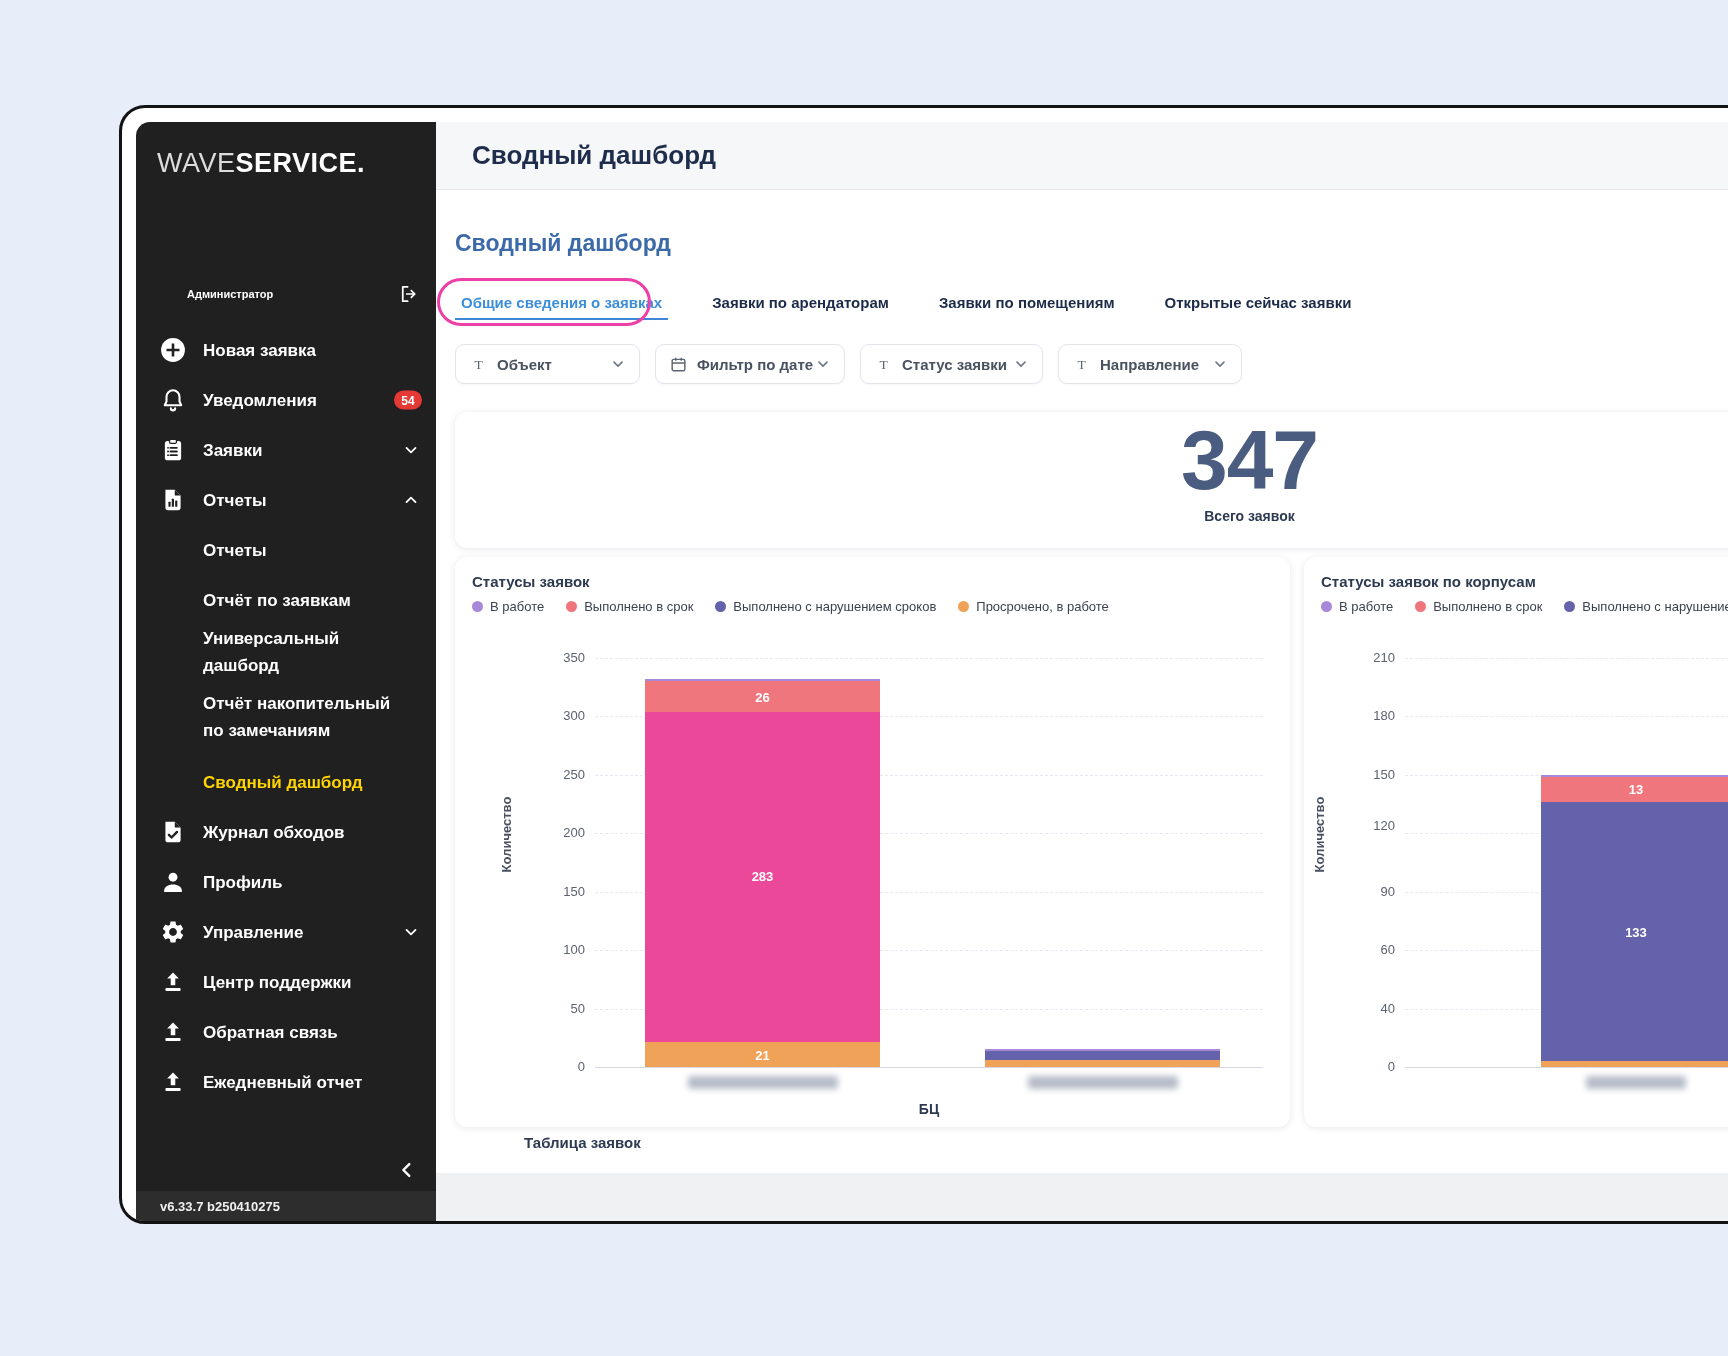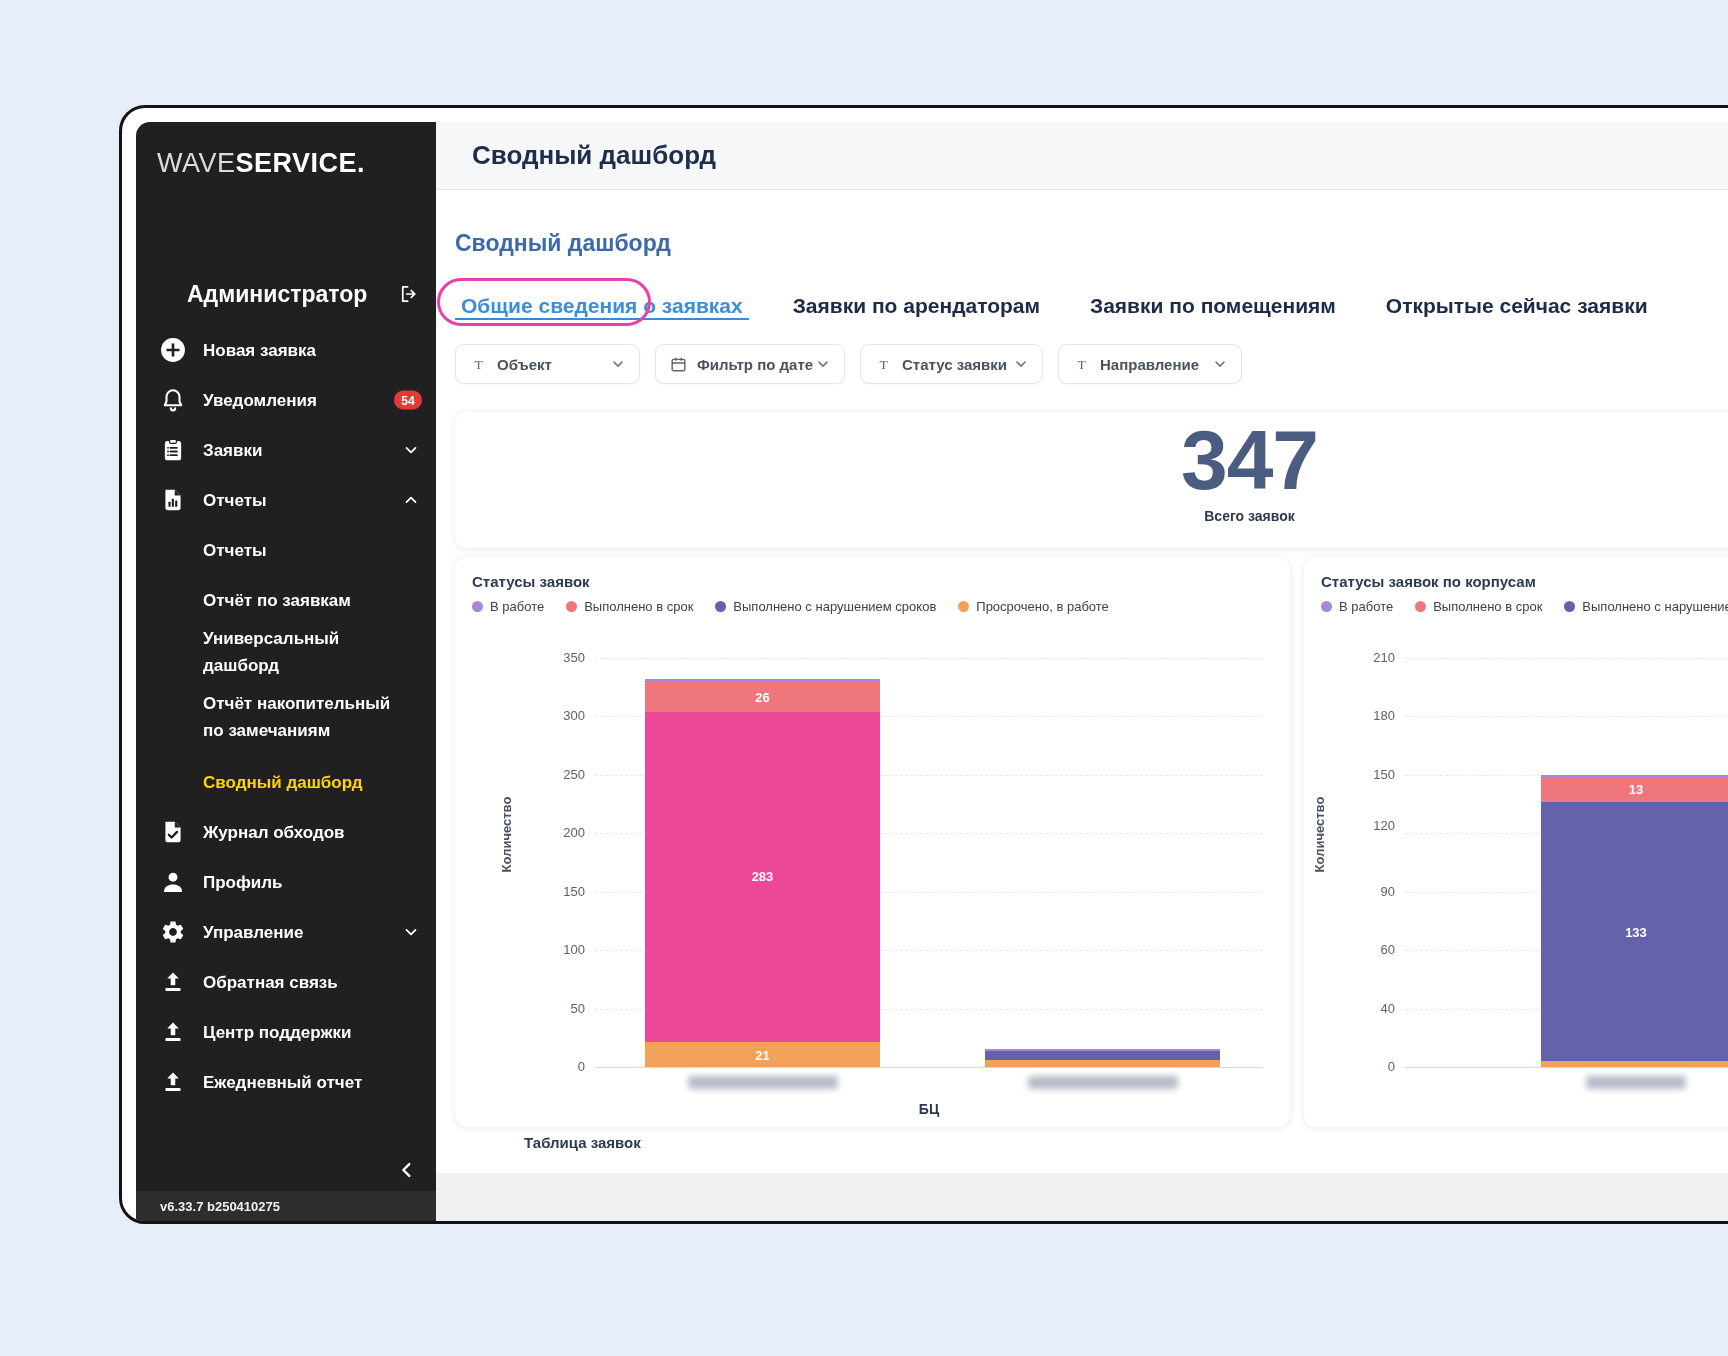--- a/index.html
+++ b/index.html
@@ -13,21 +13,21 @@
     padding:14px 0 0 14px; overflow:hidden; display:flex; }
 
   
   .sidebar { position:relative; width:300px; flex:0 0 300px; background:#202020;
     border-radius:14px 0 0 0; color:#fff; }
   .logo { position:absolute; left:21px; top:26px; font-size:27px; letter-spacing:.5px; white-space:nowrap; }
   .logo .lt { font-weight:300; color:#dcdcdc; }
   .logo .bd { font-weight:700; color:#ffffff; }
   .admin-row { position:absolute; left:0; top:158px; width:100%; height:28px;
     display:flex; align-items:center; padding:0 16px 0 51px; }
-  .admin-row .admin-label { font-size:23px; font-weight:700; }
+  .admin-row .admin-label { font-size:11px; font-weight:700; }
   .admin-row .logout { margin-left:auto; width:22px; height:22px; cursor:pointer; }
   .admin-row .logout svg { width:22px; height:22px; }
 
   .nav { position:absolute; left:0; top:203px; width:100%; }
   .nav-row { position:relative; min-height:50px; display:flex; align-items:center;
     padding:0 30px 0 67px; cursor:pointer; }
   .nav-row .nicon { position:absolute; left:24px; top:50%; transform:translateY(-50%);
     width:26px; height:26px; }
   .nav-row .nicon svg { width:26px; height:26px; }
   .nav-label { font-size:17px; font-weight:700; color:#ffffff; line-height:27px; max-width:228px; }
@@ -48,21 +48,21 @@
   
   .main { position:relative; flex:1; background:#ffffff; }
   .topbar { position:relative; height:68px; background:#f6f7f8; border-bottom:1px solid #e7e7e9;
     display:flex; align-items:center; padding-left:36px; }
   .topbar-title { font-size:26px; font-weight:700; color:#1f2d4d; }
 
   .content { position:relative; height:1031px; }
   .page-h2 { position:absolute; left:19px; top:40px; font-size:23px; font-weight:700; color:#3c69a8; }
 
   .tabs { position:absolute; left:19px; top:98px; height:32px; display:flex; gap:38px; }
-  .tab { position:relative; font-size:21px; font-weight:700; color:#1c2b4a;
+  .tab { position:relative; font-size:15px; font-weight:700; color:#1c2b4a;
     padding:6px 6px 10px 6px; cursor:pointer; white-space:nowrap; }
   .tab.active { color:#3d8ed9; border-bottom:2px solid #3f87d6; }
 
   .annot-ellipse { position:absolute; left:1px; top:88px; width:214px; height:48px;
     border:3px solid #ec3fa8; border-radius:999px; pointer-events:none; }
 
   .filters { position:absolute; left:19px; top:154px; display:flex; gap:15px; }
   .filter-btn { height:40px; background:#fff; border:1px solid #e3e5ea; border-radius:9px;
     display:flex; align-items:center; padding:0 13px; cursor:pointer; box-shadow:0 1px 2px rgba(40,50,80,.04); }
   .filter-btn .ficon { width:19px; height:19px; margin-right:9px; }
@@ -200,28 +200,28 @@
             <span class="nav-label">Управление</span>
             <span class="nav-chev"><svg viewBox="0 0 24 24" fill="none" stroke="#fff" stroke-width="2.4" stroke-linecap="round" stroke-linejoin="round">
                 <path d="M6 9.2l6 6 6-6"></path>
               </svg></span>
           </div>
           <div class="nav-row">
             <span class="nicon"><svg viewBox="0 0 24 24" fill="#fff">
                 <path d="M12 3.2l5.4 5.5h-3.3V15h-4.2V8.7H6.6z"></path>
                 <rect x="5" y="17.6" width="14" height="2.6" rx="0.8"></rect>
               </svg></span>
-            <span class="nav-label">Обратная связь</span>
+            <span class="nav-label">Центр поддержки</span>
           </div>
           <div class="nav-row">
             <span class="nicon"><svg viewBox="0 0 24 24" fill="#fff">
                 <path d="M12 3.2l5.4 5.5h-3.3V15h-4.2V8.7H6.6z"></path>
                 <rect x="5" y="17.6" width="14" height="2.6" rx="0.8"></rect>
               </svg></span>
-            <span class="nav-label">Центр поддержки</span>
+            <span class="nav-label">Обратная связь</span>
           </div>
           <div class="nav-row">
             <span class="nicon"><svg viewBox="0 0 24 24" fill="#fff">
                 <path d="M12 3.2l5.4 5.5h-3.3V15h-4.2V8.7H6.6z"></path>
                 <rect x="5" y="17.6" width="14" height="2.6" rx="0.8"></rect>
               </svg></span>
             <span class="nav-label">Ежедневный отчет</span>
           </div>
         </nav>
       <div class="collapse-btn">

